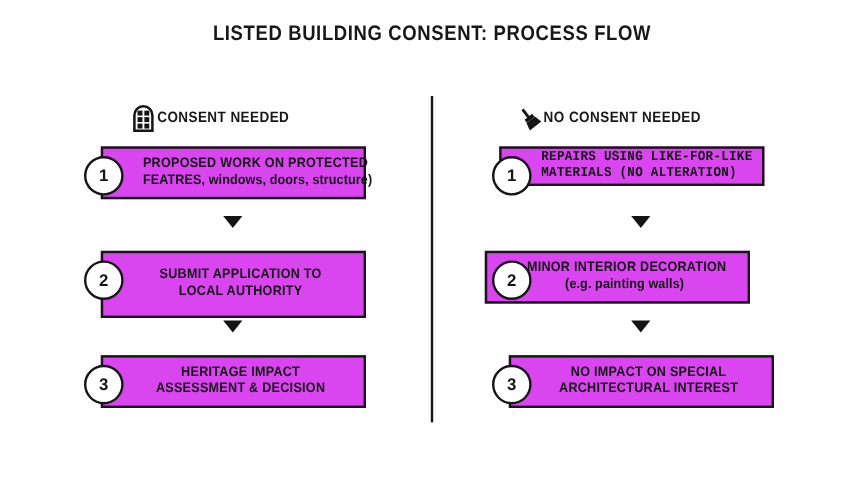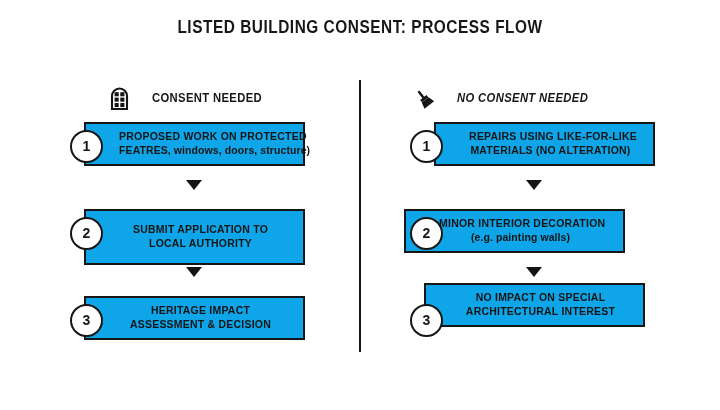--- a/index.html
+++ b/index.html
@@ -40,26 +40,26 @@
     width: 1.6px;
     height: 272px;
     background: #141414;
   }
 
   
   .col-header {
     position: absolute;
     display: flex;
     align-items: center;
-    gap: 21px;
+    gap: 0;
     height: 26px;
     justify-content: center;
   }
   .col-header.left  { left: 107px; top: 85px; }
-  .col-header.right { left: 412px; top: 85px; font-style: italic; }
+  .col-header.right { left: 429px; top: 85px; }
 
   .col-header-label {
     font-size: 12.5px;
     font-weight: bold;
     letter-spacing: 0.4px;
     color: #171717;
     transform: scaleX(0.9);
     transform-origin: left center;
     white-space: nowrap;
   }
@@ -70,21 +70,21 @@
     align-items: center;
     justify-content: center;
     flex: 0 0 auto;
   }
 
   
   .step {
     position: absolute;
     box-sizing: border-box;
     border: 2.2px solid #161616;
-    background: #0ea5e9;
+    background: #d946ef;
     display: flex;
     align-items: center;
     justify-content: center;
     text-align: center;
   }
   .step-text {
     line-height: 1.22;
     padding: 0 14px 0 26px;
     width: 100%;
     box-sizing: border-box;
@@ -186,39 +186,39 @@
       <g transform="rotate(-38 13 12)">
         <rect x="11.5" y="2.5" width="2.6" height="9" fill="#151515"></rect>
         <rect x="8.4" y="11" width="8.8" height="3.4" fill="#151515"></rect>
         <path d="M8.0 14.4 L17.6 14.4 L19.4 21.6 L6.2 21.6 Z" fill="#151515"></path>
       </g>
     </svg>
   </span>
   <span class="col-header-label">NO CONSENT NEEDED</span>
 </div>
 
-<div class="step" style="left:434px; top:122px; width:221px; height:44px;">
+<div class="step" style="left:416px; top:122px; width:221px; height:33px;font-family:Liberation Mono, monospace;">
   <div class="step-text">
     <span class="step-line">REPAIRS USING LIKE-FOR-LIKE</span>
     <span class="step-line">MATERIALS (NO ALTERATION)</span>
   </div>
 </div>
 <div class="badge" style="left:410px; top:129.5px;">1</div>
 
 <div class="arrow" style="left:526px; top:180px;"></div>
 
 <div class="step" style="left:404px; top:209px; width:221px; height:44px;">
   <div class="step-text">
     <span class="step-line">MINOR INTERIOR DECORATION</span>
     <span class="step-line mixed">(e.g. painting walls)</span>
   </div>
 </div>
 <div class="badge" style="left:410px; top:216.5px;">2</div>
 
 <div class="arrow" style="left:526px; top:267px;"></div>
 
-<div class="step" style="left:424px; top:283px; width:221px; height:44px;">
+<div class="step" style="left:424px; top:296px; width:221px; height:44px;">
   <div class="step-text">
     <span class="step-line">NO IMPACT ON SPECIAL</span>
     <span class="step-line">ARCHITECTURAL INTEREST</span>
   </div>
 </div>
 <div class="badge" style="left:410px; top:303.5px;">3</div>
 
 </body></html>

